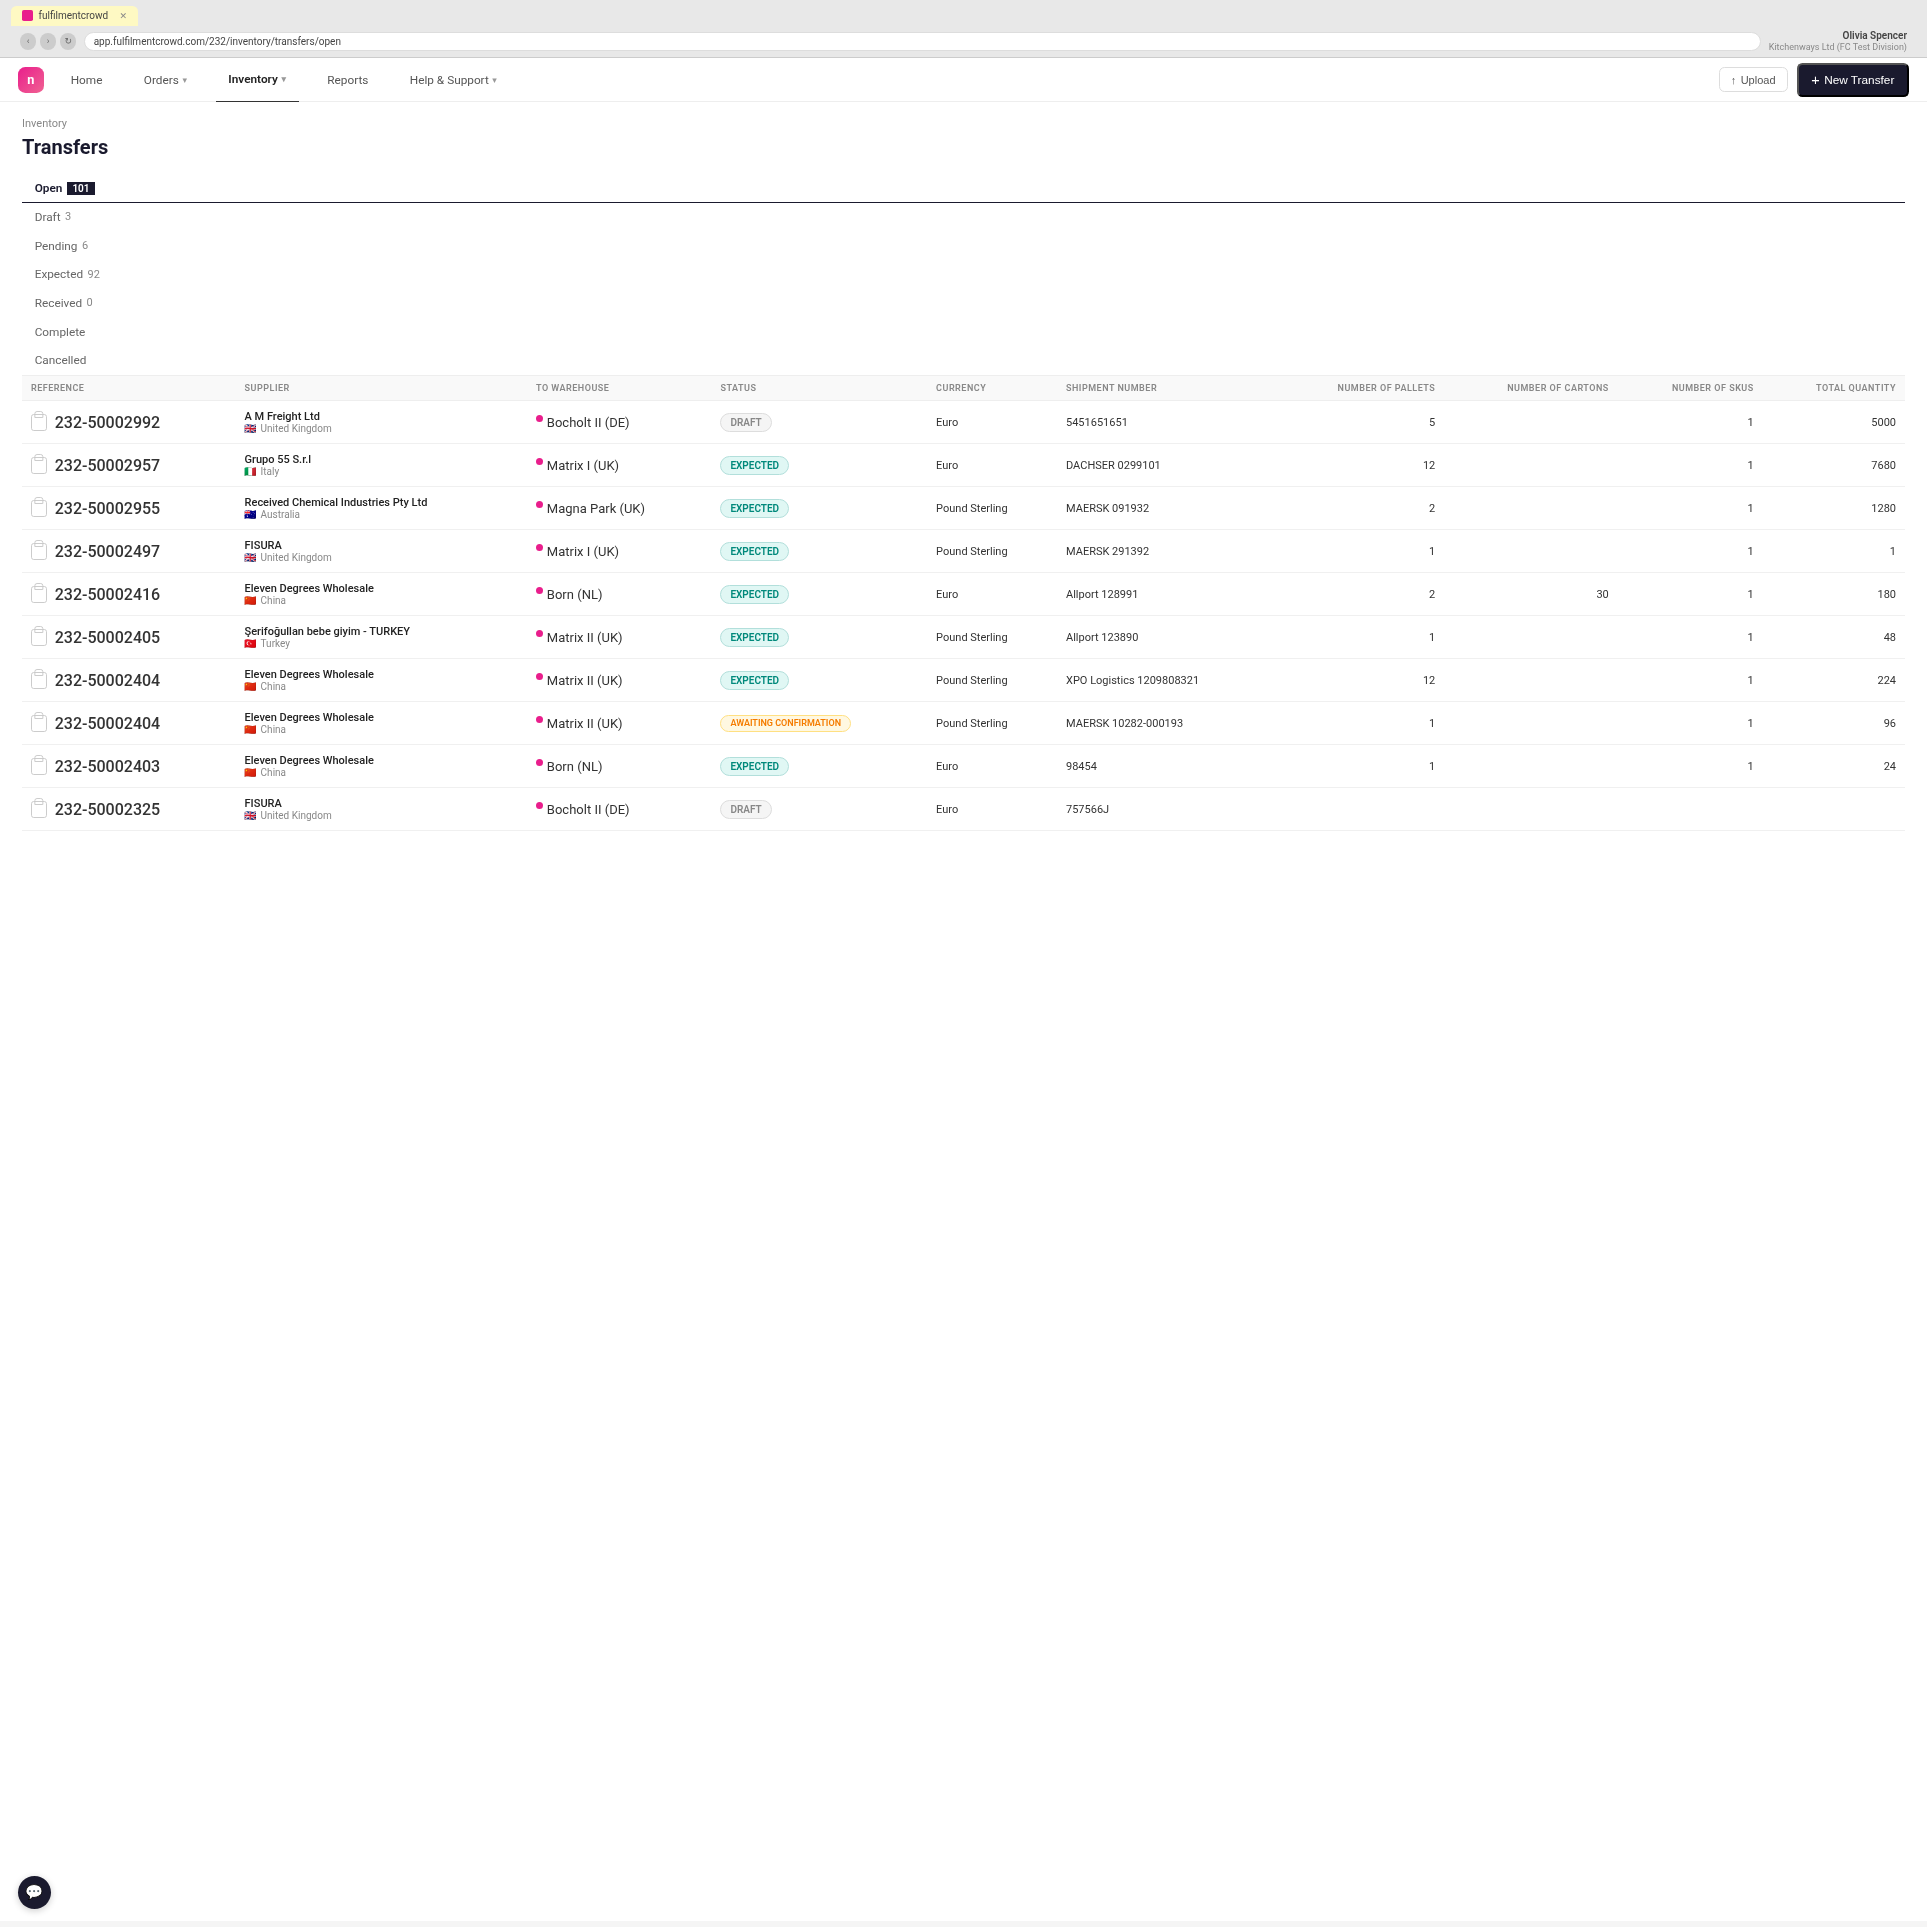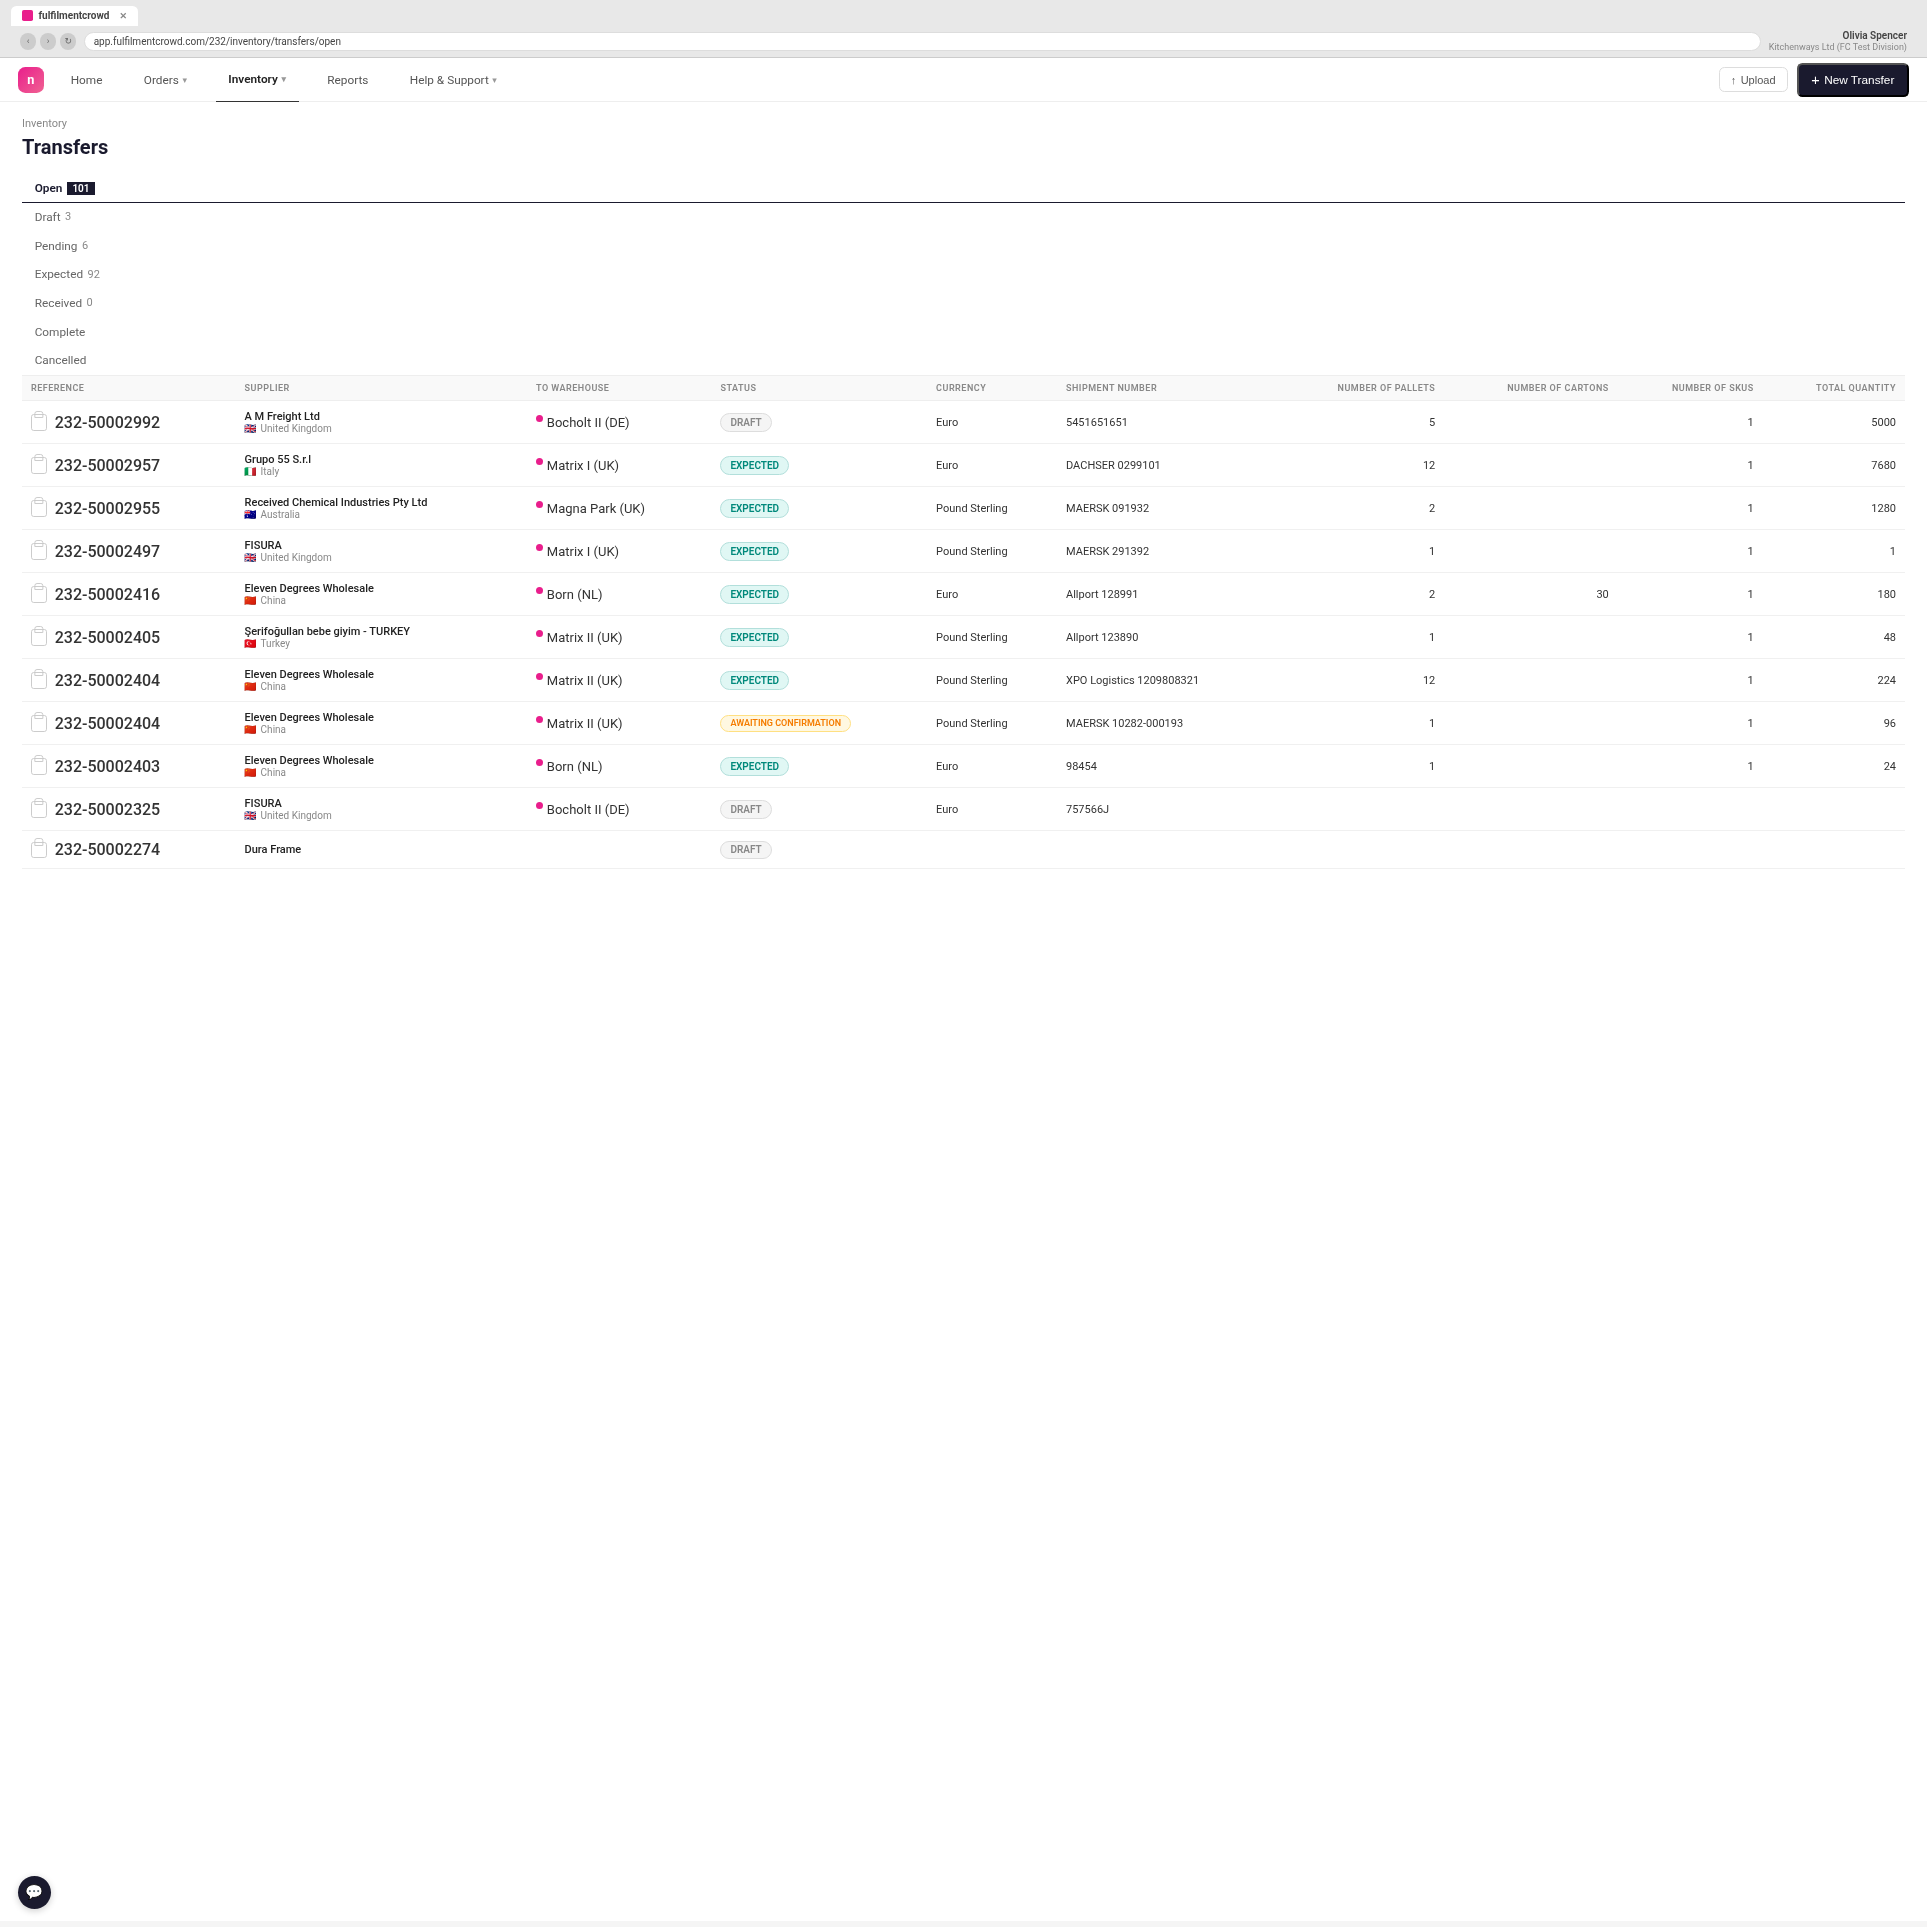--- a/index.html
+++ b/index.html
@@ -16,30 +16,29 @@
       border-bottom: 0.9px solid #ccc;
       padding: 5.5px 11px 0;
     }
     .browser-tabs {
       display: flex;
       align-items: flex-end;
       gap: 3.6px;
       margin-bottom: 0;
     }
     .browser-tab {
-      background: #ffffff;
+      background: #fef9c3;
       border-radius: 5.5px 5.5px 0 0;
       padding: 4.5px 11px;
       font-size: 10px;
       color: #444;
       display: flex;
       align-items: flex-end;
       gap: 5.5px;
       min-width: 127px;
-      font-weight: bold;
     }
     .browser-tab .favicon {
       width: 11px;
       height: 11px;
       background: #e91e8c;
       border-radius: 1.8px;
       display: inline-block;
     }
     .browser-tab .close-btn {
       margin-left: auto;
@@ -687,42 +686,20 @@
                 <div class="warehouse-cell"><span class="warehouse-dot"></span>Bocholt II (DE)</div>
               </td>
               <td><span class="status-badge status-draft">DRAFT</span></td>
               <td>Euro</td>
               <td>757566J</td>
               <td class="num-cell"></td>
               <td class="num-cell"></td>
               <td class="num-cell"></td>
               <td class="num-cell"></td>
             </tr>
-            <tr>
-              <td>
-    <div class="ref-cell">
-      <div class="lock-icon"></div>
-      <span class="ref-num">232-50002274</span>
-    </div>
-              </td>
-              <td>
-    <div class="supplier-cell">
-      <div class="name">Dura Frame</div>
-
-    </div>
-              </td>
-              <td></td>
-              <td><span class="status-badge status-draft">DRAFT</span></td>
-              <td></td>
-              <td></td>
-              <td class="num-cell"></td>
-              <td class="num-cell"></td>
-              <td class="num-cell"></td>
-              <td class="num-cell"></td>
-            </tr>
           </tbody>
       </table>
     </div>
   </div>
 </div>
 
 <div class="chat-bubble">💬</div>
 
 
 </body></html>

